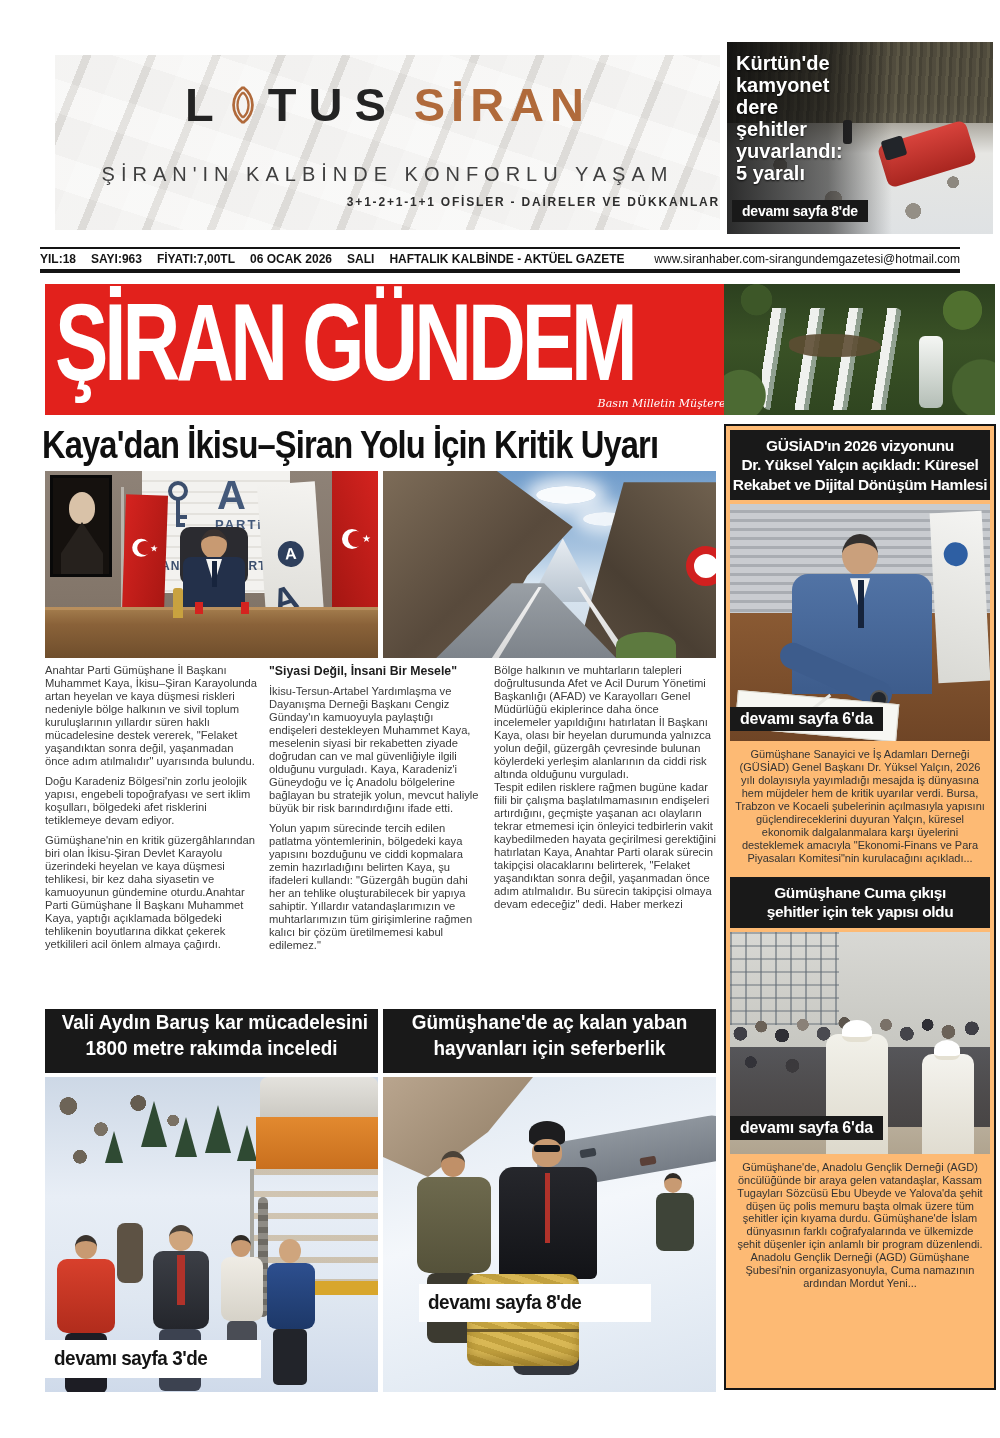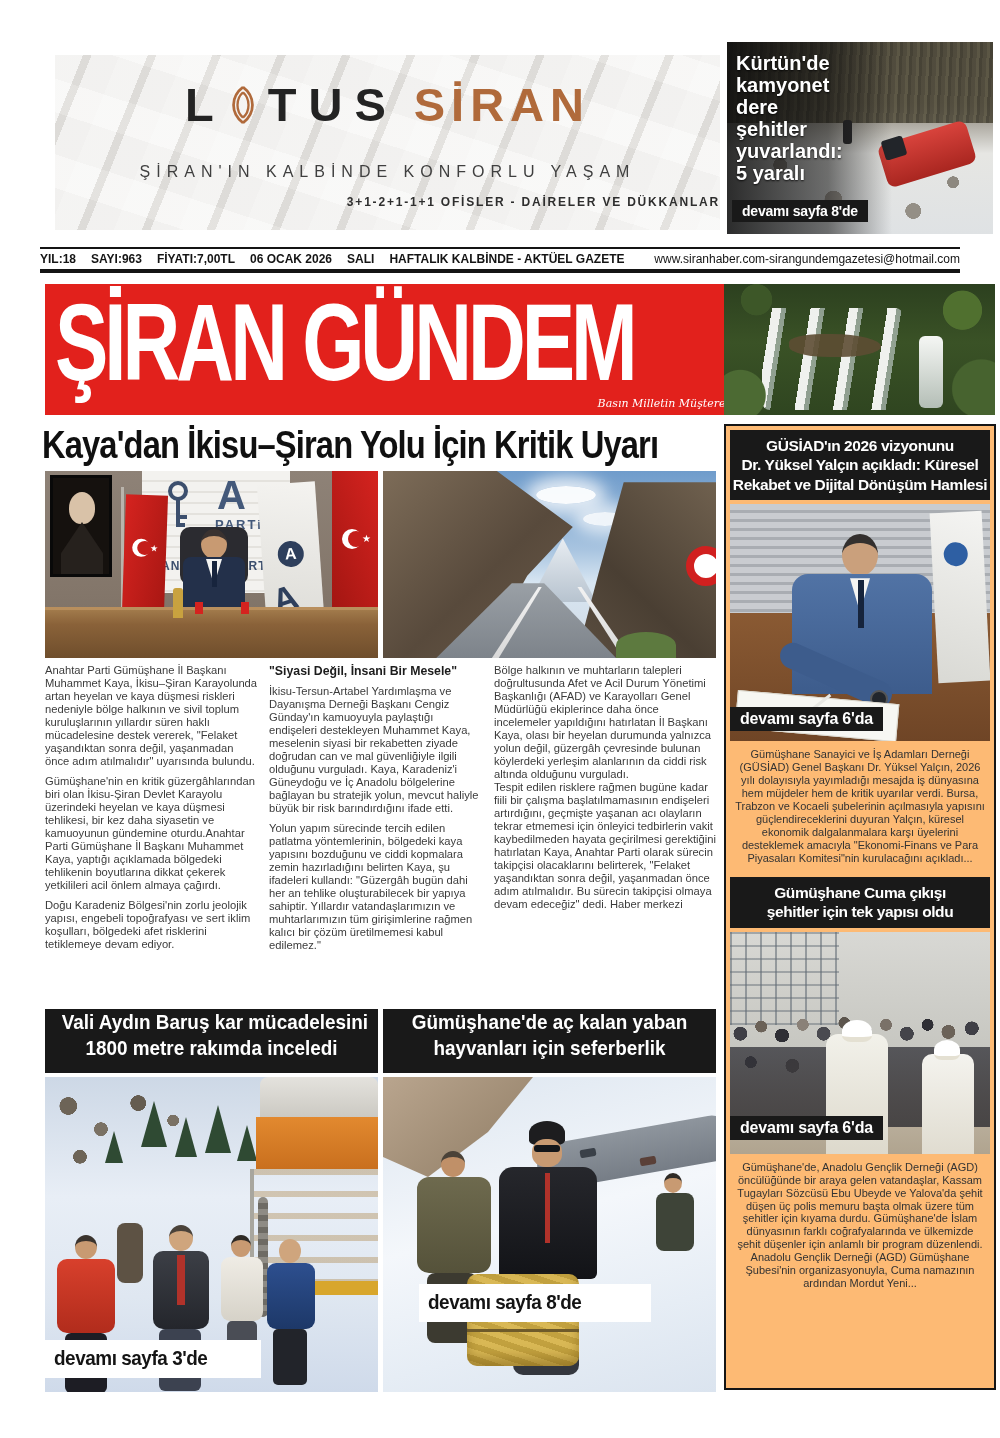--- a/index.html
+++ b/index.html
@@ -9,21 +9,21 @@
   .photo{position:absolute;overflow:hidden;}
 
   
   .ad{left:55px;top:55px;width:665px;height:175px;background:#edecea;
       background-image:repeating-linear-gradient(112deg,rgba(255,255,255,.55) 0 26px,rgba(203,200,196,.35) 26px 34px,rgba(255,255,255,.45) 34px 60px),
                        repeating-linear-gradient(18deg,rgba(218,216,212,.30) 0 40px,rgba(246,245,243,.5) 40px 72px);}
   .ad-logo{position:absolute;left:0;top:22px;width:100%;display:flex;align-items:center;justify-content:center;gap:2px;}
   .ad-l{font-size:47px;font-weight:800;color:#232323;letter-spacing:6px;}
   .ad-tus{font-size:47px;font-weight:800;color:#232323;letter-spacing:12px;margin-left:2px;}
   .ad-siran{font-size:47px;font-weight:800;color:#b06a3b;letter-spacing:6px;margin-left:14px;}
-  .ad-tag{position:absolute;left:0;top:108px;width:100%;text-align:center;font-size:16px;
+  .ad-tag{position:absolute;left:0;top:108px;width:100%;text-align:center;font-size:20px;
           letter-spacing:6px;color:#3f3f3f;font-weight:500;}
   .ad-sub{position:absolute;left:0;top:140px;width:100%;text-align:right;font-size:12px;
           letter-spacing:1.8px;color:#2e2e2e;font-weight:700;}
 
   
   .tnews{left:727px;top:42px;width:266px;height:192px;}
   .tnews-title span{display:block;font-size:20px;line-height:1.1;font-weight:800;color:#fff;
                     text-shadow:0 1px 2px rgba(0,0,0,.8);}
   .badge{position:absolute;background:#191919;color:#fff;font-weight:800;font-size:14px;
          padding:3px 10px;letter-spacing:-0.2px;white-space:nowrap;}
@@ -217,22 +217,22 @@
     <div class="abs" style="left:36%;bottom:0;width:40%;height:38%;
          background:linear-gradient(#f2f2f2,#d8d8d8);clip-path:polygon(56% 0,59% 0,96% 100%,90% 100%);"></div>
     <div class="abs" style="right:12%;bottom:0;width:18%;height:14%;
          background:#5d7a3f;border-radius:50% 50% 0 0;"></div>
     <div class="abs" style="right:-10px;top:40%;width:40px;height:40px;border-radius:50%;
          background:#fff;border:8px solid #d1201f;box-sizing:border-box;"></div>
   </div>
 
   <div class="col" style="left:45px;">
     <p>Anahtar Parti Gümüşhane İl Başkanı Muhammet Kaya, İkisu–Şiran Karayolunda artan heyelan ve kaya düşmesi riskleri nedeniyle bölge halkının ve sivil toplum kuruluşlarının yıllardır süren haklı mücadelesine destek vererek, "Felaket yaşandıktan sonra değil, yaşanmadan önce adım atılmalıdır" uyarısında bulundu.</p>
+    <p>Doğu Karadeniz Bölgesi'nin zorlu jeolojik yapısı, engebeli topoğrafyası ve sert iklim koşulları, bölgedeki afet risklerini tetiklemeye devam ediyor.</p>
     <p>Gümüşhane'nin en kritik güzergâhlarından biri olan İkisu-Şiran Devlet Karayolu üzerindeki heyelan ve kaya düşmesi tehlikesi, bir kez daha siyasetin ve kamuoyunun gündemine oturdu.Anahtar Parti Gümüşhane İl Başkanı Muhammet Kaya, yaptığı açıklamada bölgedeki tehlikenin boyutlarına dikkat çekerek yetkilileri acil önlem almaya çağırdı.</p>
-    <p>Doğu Karadeniz Bölgesi'nin zorlu jeolojik yapısı, engebeli topoğrafyası ve sert iklim koşulları, bölgedeki afet risklerini tetiklemeye devam ediyor.</p>
   </div>
   <div class="col" style="left:269px;">
     <p class="subhead">"Siyasi Değil, İnsani Bir Mesele"</p>
     <p>İkisu-Tersun-Artabel Yardımlaşma ve Dayanışma Derneği Başkanı Cengiz Günday'ın kamuoyuyla paylaştığı endişeleri destekleyen Muhammet Kaya, meselenin siyasi bir rekabetten ziyade doğrudan can ve mal güvenliğiyle ilgili olduğunu vurguladı. Kaya, Karadeniz'i Güneydoğu ve İç Anadolu bölgelerine bağlayan bu stratejik yolun, mevcut haliyle büyük bir risk barındırdığını ifade etti.</p>
     <p>Yolun yapım sürecinde tercih edilen patlatma yöntemlerinin, bölgedeki kaya yapısını bozduğunu ve ciddi kopmalara zemin hazırladığını belirten Kaya, şu ifadeleri kullandı: "Güzergâh bugün dahi her an tehlike oluşturabilecek bir yapıya sahiptir. Yıllardır vatandaşlarımızın ve muhtarlarımızın tüm girişimlerine rağmen kalıcı bir çözüm üretilmemesi kabul edilemez."</p>
   </div>
   <div class="col" style="left:494px;width:222px;">
     <p style="margin-bottom:0;">Bölge halkının ve muhtarların talepleri doğrultusunda Afet ve Acil Durum Yönetimi Başkanlığı (AFAD) ve Karayolları Genel Müdürlüğü ekiplerince daha önce incelemeler yapıldığını hatırlatan İl Başkanı Kaya, olası bir heyelan durumunda yalnızca yolun değil, güzergâh çevresinde bulunan köylerdeki yerleşim alanlarının da ciddi risk altında olduğunu vurguladı.</p>
     <p>Tespit edilen risklere rağmen bugüne kadar fiili bir çalışma başlatılmamasının endişeleri artırdığını, geçmişte yaşanan acı olayların tekrar etmemesi için önleyici tedbirlerin vakit kaybedilmeden hayata geçirilmesi gerektiğini hatırlatan Kaya, Anahtar Parti olarak sürecin takipçisi olacaklarını belirterek, "Felaket yaşandıktan sonra değil, yaşanmadan önce adım atılmalıdır. Bu sürecin takipçisi olmaya devam edeceğiz" dedi. Haber merkezi</p>
   </div>

